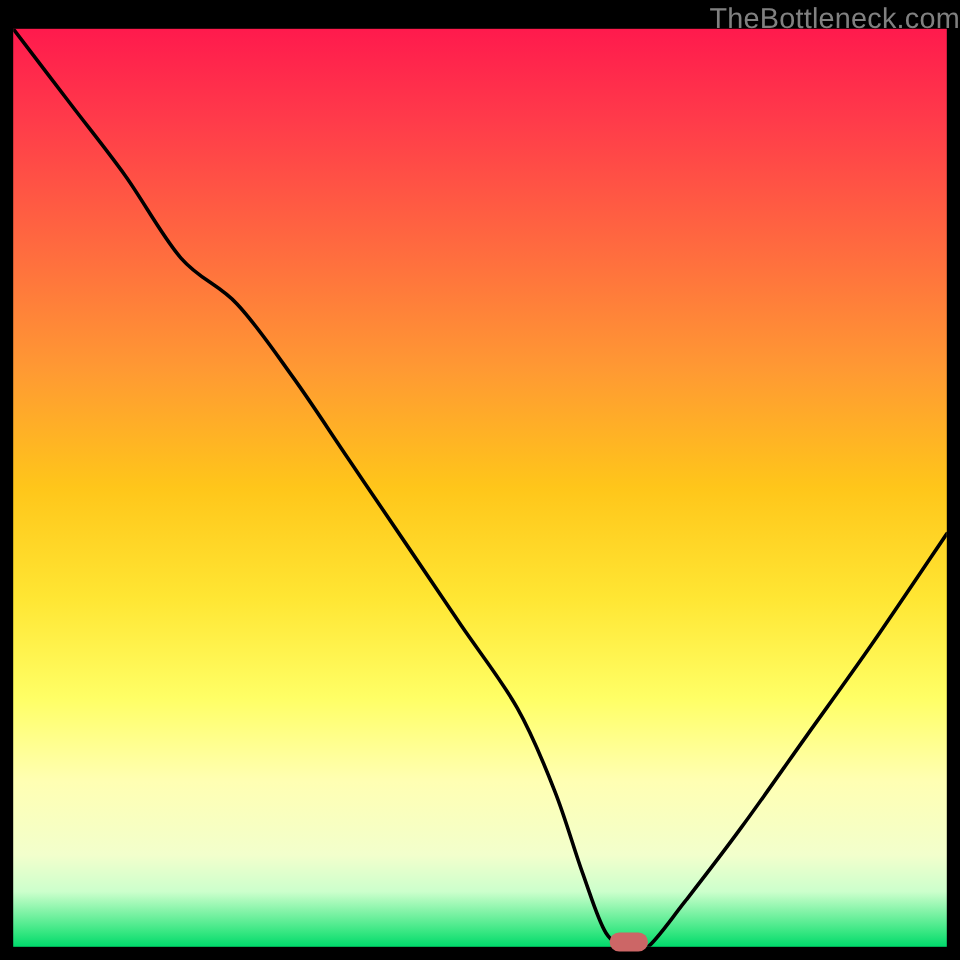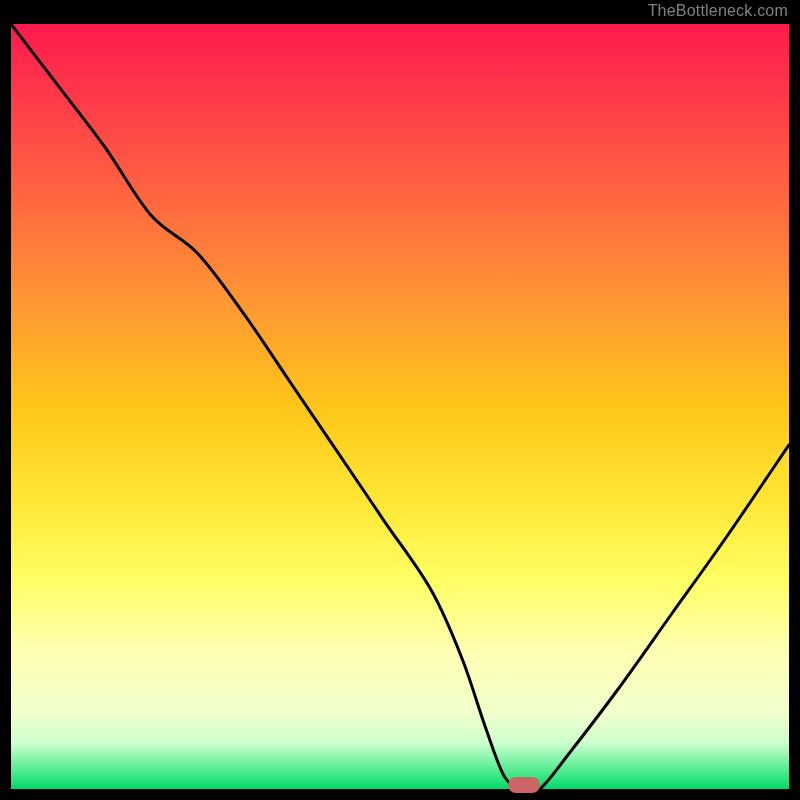--- a/index.html
+++ b/index.html
@@ -48,23 +48,23 @@
     position: absolute;
     width: 32px;
     height: 16px;
     border-radius: 8px;
     background: #cc6666;
     transform: translate(-50%, -50%);
   }
   .watermark {
     position: absolute;
     top: 2px;
-    right: 12px;
+    right: 0;
     color: #808080;
-    font-size: 16px;
+    font-size: 24px;
     font-weight: 500;
     letter-spacing: 0.2px;
   }
 </style>
 </head>
 <body>
 
 <div class="chart-container">
   <div class="watermark">TheBottleneck.com</div>
 

